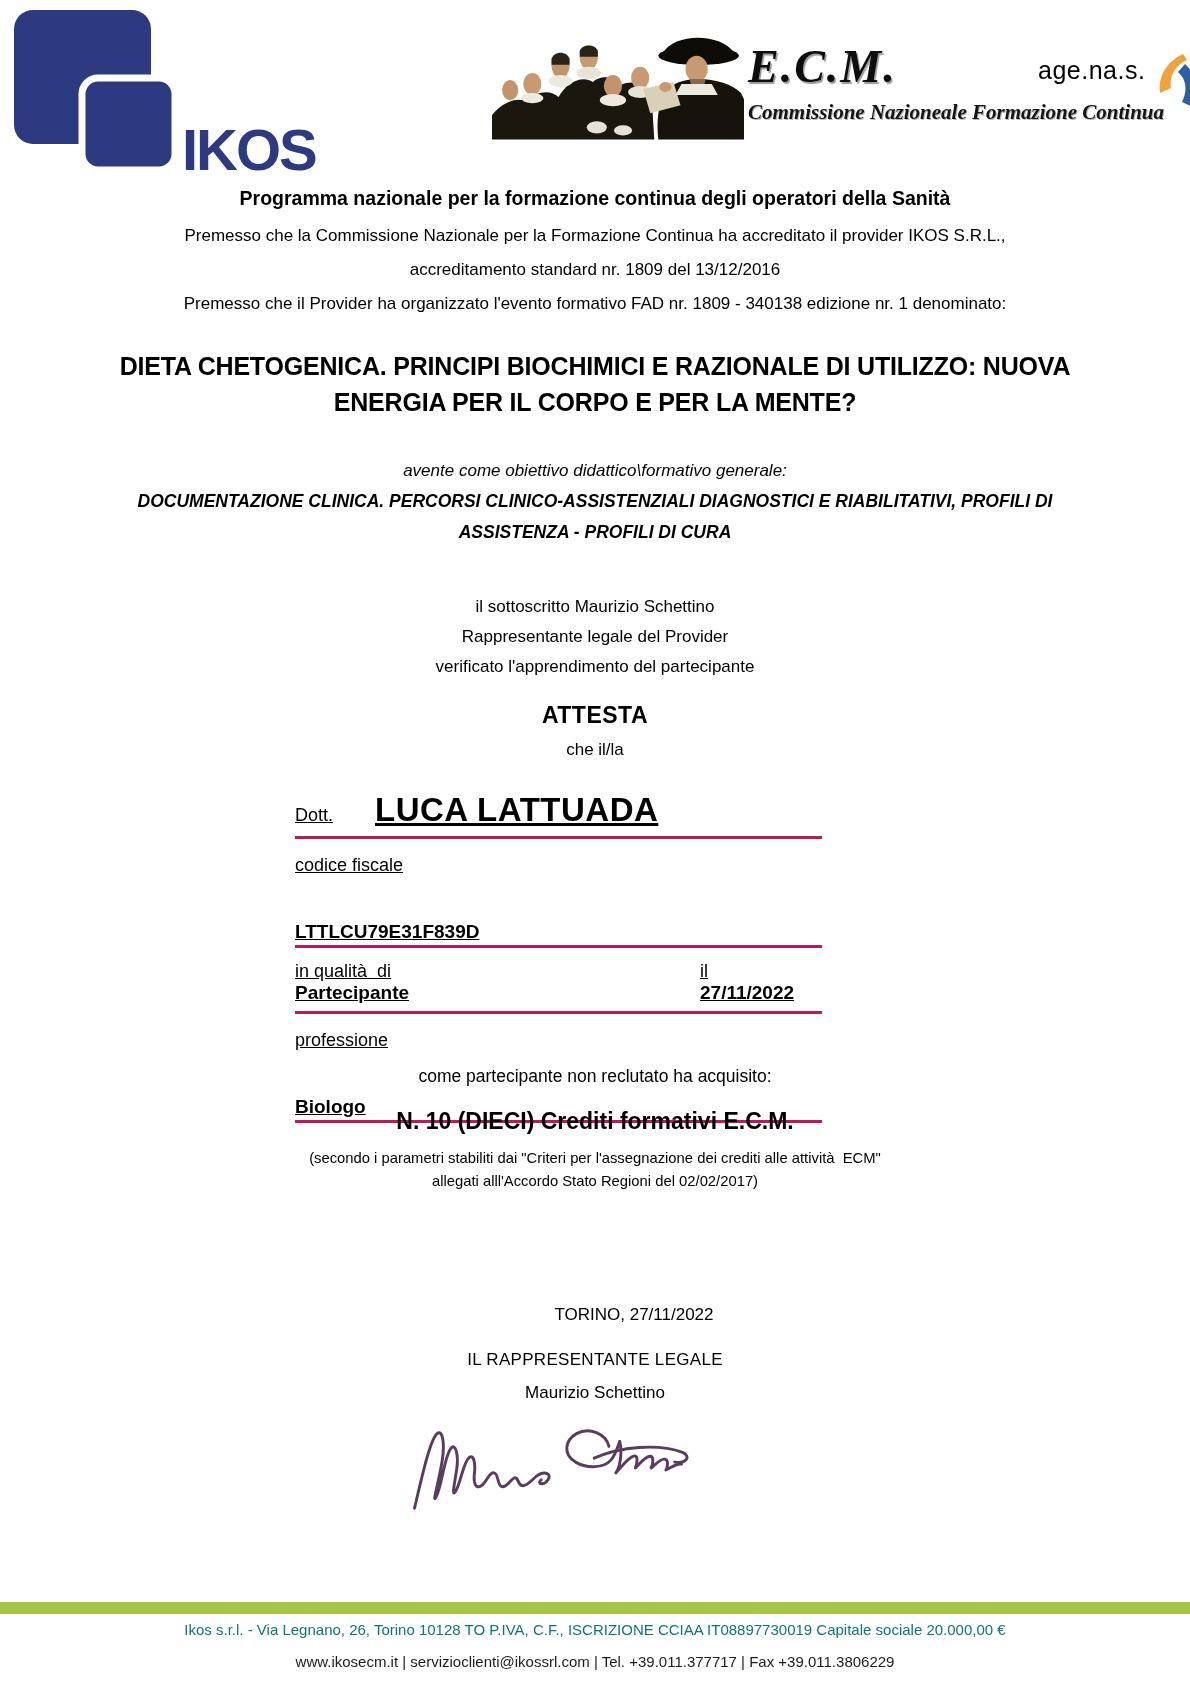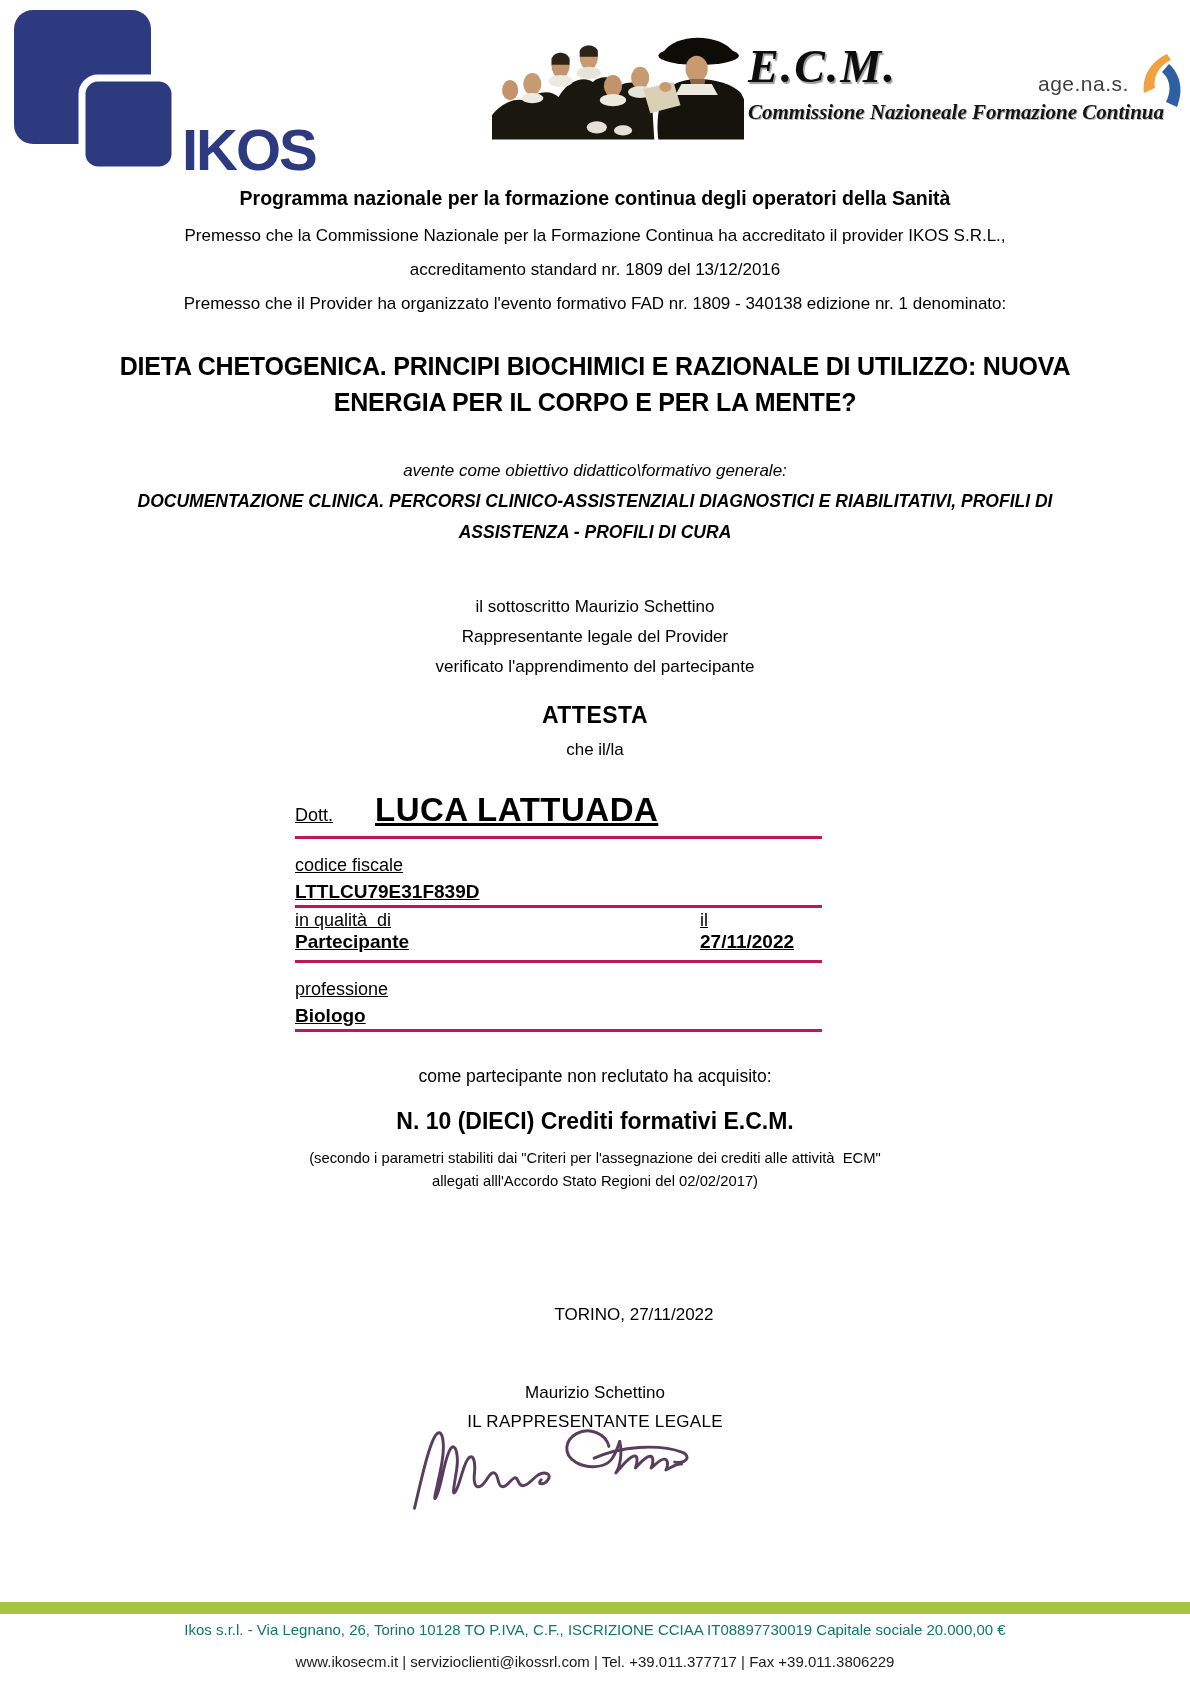--- a/index.html
+++ b/index.html
@@ -20,21 +20,21 @@
     font-style:italic; font-weight:bold; font-size:46px; letter-spacing:2px;
     color:#0d0d0d; text-shadow:1.5px 1.5px 1px #9a9a9a;
   }
   .ecm-subtitle {
     left:748px; top:100px; width:420px; font-family:"Liberation Serif", serif;
     font-style:italic; font-weight:bold; font-size:21px; color:#141414;
     text-shadow:1px 1px 0 #b5b5b5; white-space:nowrap;
   }
   .agenas { left:1038px; top:52px; display:flex; align-items:flex-start; }
   .agenas-text {
-    margin-top:20px; font-size:21px; color:#404040; letter-spacing:0.5px;
+    margin-top:4px; font-size:25px; color:#000000; letter-spacing:0.5px;
   }
   .agenas-swoosh { margin-left:2px; }
 
   
   .intro { top:183px; }
   .intro-l1 { font-size:19.5px; font-weight:bold; line-height:30px; margin-bottom:6px; }
   .intro-l { font-size:17px; line-height:34px; }
 
   
   .course-title {
@@ -59,34 +59,34 @@
   
   .fields { left:295px; top:791px; width:527px; }
   .fgroup { border-bottom:3px solid #be185d;text-decoration:underline; }
   .fg-name { display:flex; align-items:baseline; padding-bottom:7px; }
   .f-label { font-size:18px; white-space:pre-wrap; }
   .f-value { font-size:19px; font-weight:bold; }
   .name-label { font-size:18px; }
   .name-value { font-size:33px; font-weight:bold; margin-left:42px; letter-spacing:0.5px; }
   .fg-stack { margin-top:13px; }
   .fg-stack .f-label { line-height:26px; }
-  .fg-stack .f-value { line-height:27px; }
-  .fg-cols { margin-top:2px; padding-bottom:7px; display:flex; }
+  .fg-stack .f-value { line-height:27px;margin-top:40px; }
+  .fg-cols { margin-top:13px; padding-bottom:7px; display:flex; }
   .fg-col-left { width:405px; }
   .fg-col-right { width:122px; }
 
   
   .credits-intro { top:1066px; font-size:17.5px; }
   .credits-amount { top:1108px; font-size:23px; font-weight:bold; }
   .credits-note1 { top:1147px; font-size:14.8px; line-height:23px; white-space:pre-wrap; }
   .credits-note2 { top:1170px; font-size:14.8px; line-height:23px; }
 
   
   .place-date { top:1305px; font-size:17px;margin-left:39px; }
-  .signer-title { top:1412px; font-size:17px; letter-spacing:0.3px; }
+  .signer-title { top:1350px; font-size:17px; letter-spacing:0.3px; }
   .signer-name { top:1383px; font-size:17px; }
   .signature { left:402px; top:1414px; width:296px; height:108px; }
 
   
   .footer-bar { left:0; top:1602px; width:1190px; height:12px; background:#a6c544; }
   .footer-l1 { top:1621px; font-size:15px; color:#0f766e; }
   .footer-l2 { top:1653px; font-size:15px; color:#1c1c1c; }
 </style>
 </head>
 <body>

